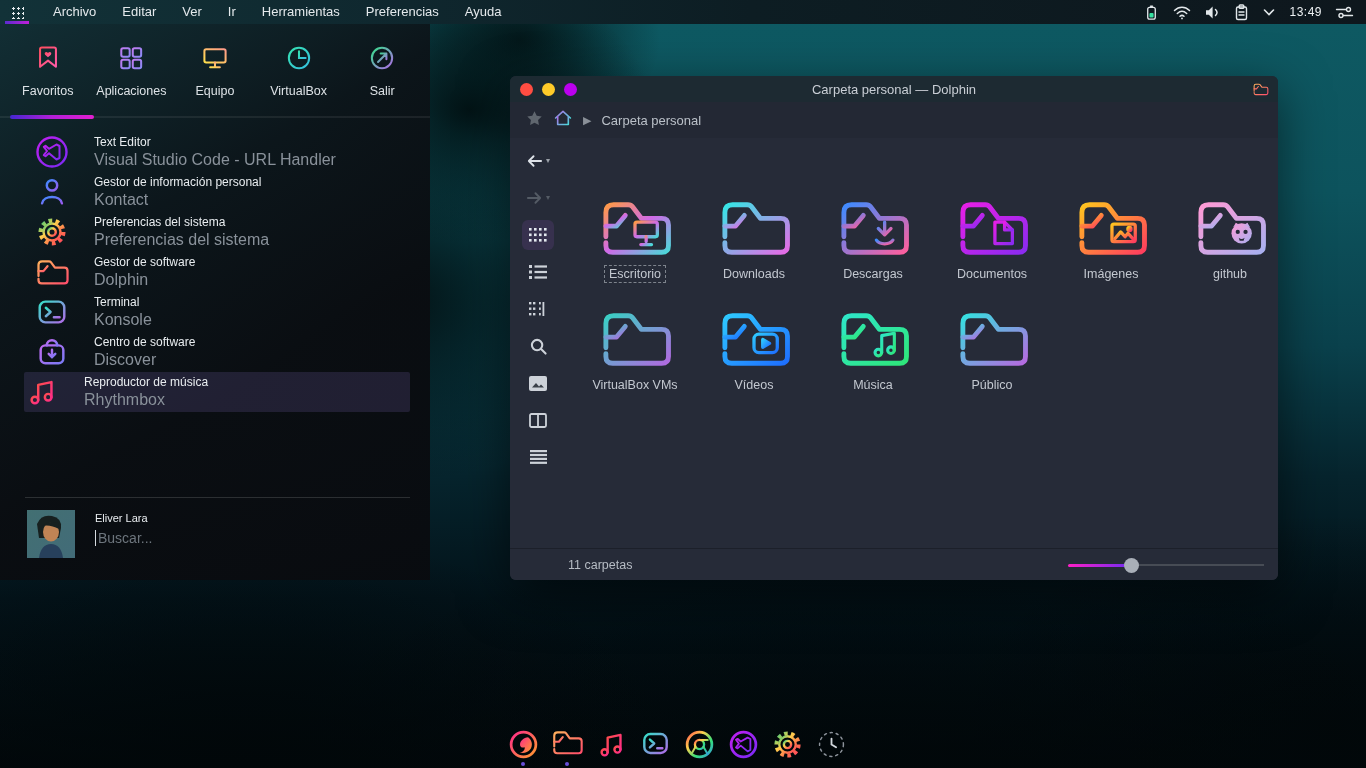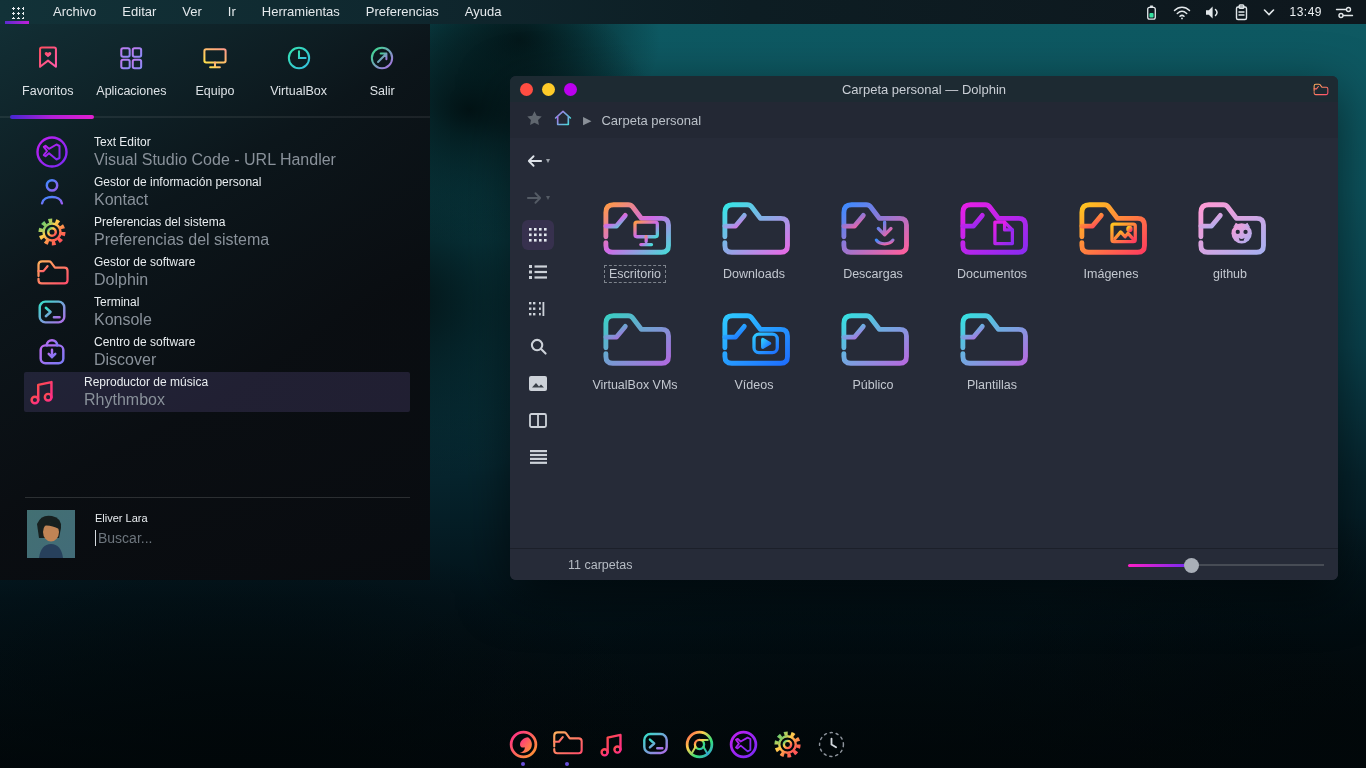--- a/index.html
+++ b/index.html
@@ -56,21 +56,21 @@
   .avatar { width:48px; height:48px; overflow:hidden; flex:none; }
   .user-col { display:flex; flex-direction:column; gap:6px; padding-top:2px; flex:1; }
   .user-name { font-size:11px; color:#e9edf0; }
   .search-row { display:flex; align-items:center;justify-content:flex-end; }
   .caret-bar { width:1px; height:16px; background:#d6dbe0; margin-right:2px; }
   .search-input { background:transparent; border:none; outline:none; color:#aeb5bc; font-size:14px;
     font-family:"Liberation Sans",sans-serif; width:100%; }
   .search-input::placeholder { color:#6d757d; }
 
   
-  .window { position:absolute; left:510px; top:76px; width:828px; height:504px; border-radius:6px;
+  .window { position:absolute; left:510px; top:76px; width:768px; height:504px; border-radius:6px;
     background:#262b38; box-shadow:0 14px 50px rgba(0,0,0,.55); z-index:30; overflow:hidden; }
   .titlebar { height:26px; background:#1d2a32; display:flex; align-items:center; position:relative; }
   .traffic { display:flex; gap:9px; padding-left:10px; }
   .tl-btn { width:13px; height:13px; border-radius:50%; }
   .win-title { position:absolute; left:0; right:0; text-align:center; font-size:13px; color:#c9ced5; pointer-events:none; }
   .tb-menu { margin-left:auto; padding-right:9px; display:flex; }
   .crumbrow { height:36px; display:flex; align-items:center; gap:10px; padding-left:16px; background:#232834; }
   .crumb-loc { font-size:13px; color:#bac0c8; }
   .crumb-sep { color:#8a9098; font-size:11px; }
   .win-body { position:absolute; top:62px; bottom:32px; left:0; right:0; }
@@ -643,29 +643,34 @@
               <use href="#sym-folder" stroke="url(#gf-vid)"></use>
               <g fill="none" stroke="url(#gf-vid)" stroke-width="3.4" stroke-linecap="round" stroke-linejoin="round">
                 <rect x="40" y="28" width="24" height="19" rx="5"></rect>
                 <path d="M49 33.5 v8 l7-4 z" fill="url(#gf-vid)"></path>
               </g>
             </svg>
           <span class="file-label">Vídeos</span>
         </div>
         <div class="file-cell">
           <svg width="78" height="66" viewBox="0 0 80 68">
+              <use href="#sym-folder" stroke="url(#gf-mus)"></use>
+              <g fill="none" stroke="url(#gf-mus)" stroke-width="3.2" stroke-linecap="round" stroke-linejoin="round">
+                <circle cx="45.5" cy="47" r="3.4"></circle>
+                <circle cx="58.5" cy="44.5" r="3.4"></circle>
+                <path d="M49 47 V29.5 l13 -2.5 V44.5"></path>
+              </g>
+            </svg>
+          <span class="file-label">Música</span>
+        </div>
+        <div class="file-cell">
+          <svg width="78" height="66" viewBox="0 0 80 68">
               <use href="#sym-folder" stroke="url(#gf-pub)"></use>
             </svg>
           <span class="file-label">Público</span>
-        </div>
-        <div class="file-cell">
-          <svg width="78" height="66" viewBox="0 0 80 68">
-              <use href="#sym-folder" stroke="url(#gf-pub)"></use>
-            </svg>
-          <span class="file-label">Plantillas</span>
         </div>
       </div>
     </div>
 
     <div class="statusbar">
       <span class="status-text">11 carpetas</span>
       <div class="zoom-slider">
         <div class="zs-fill"></div>
         <div class="zs-rest"></div>
         <div class="zs-handle"></div>

